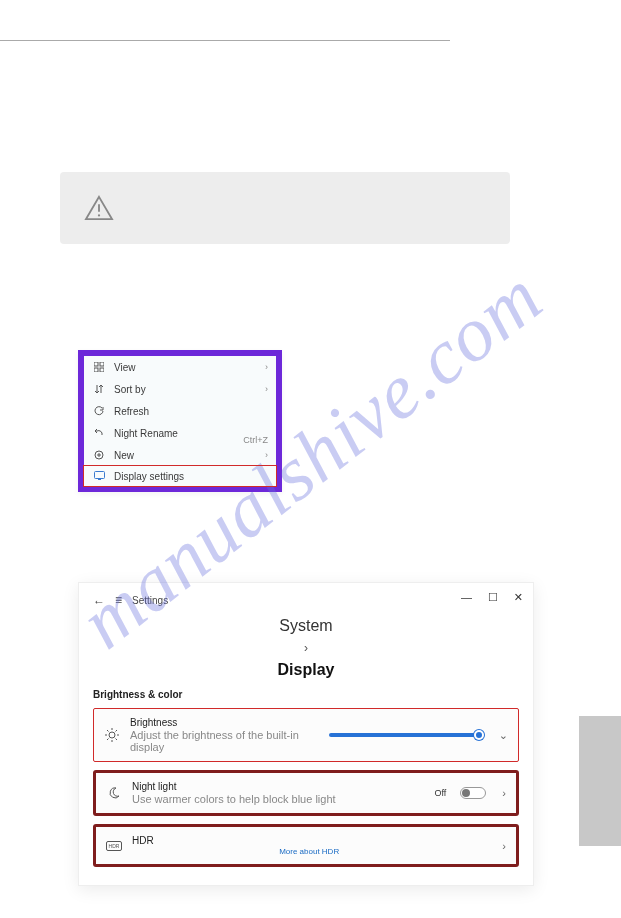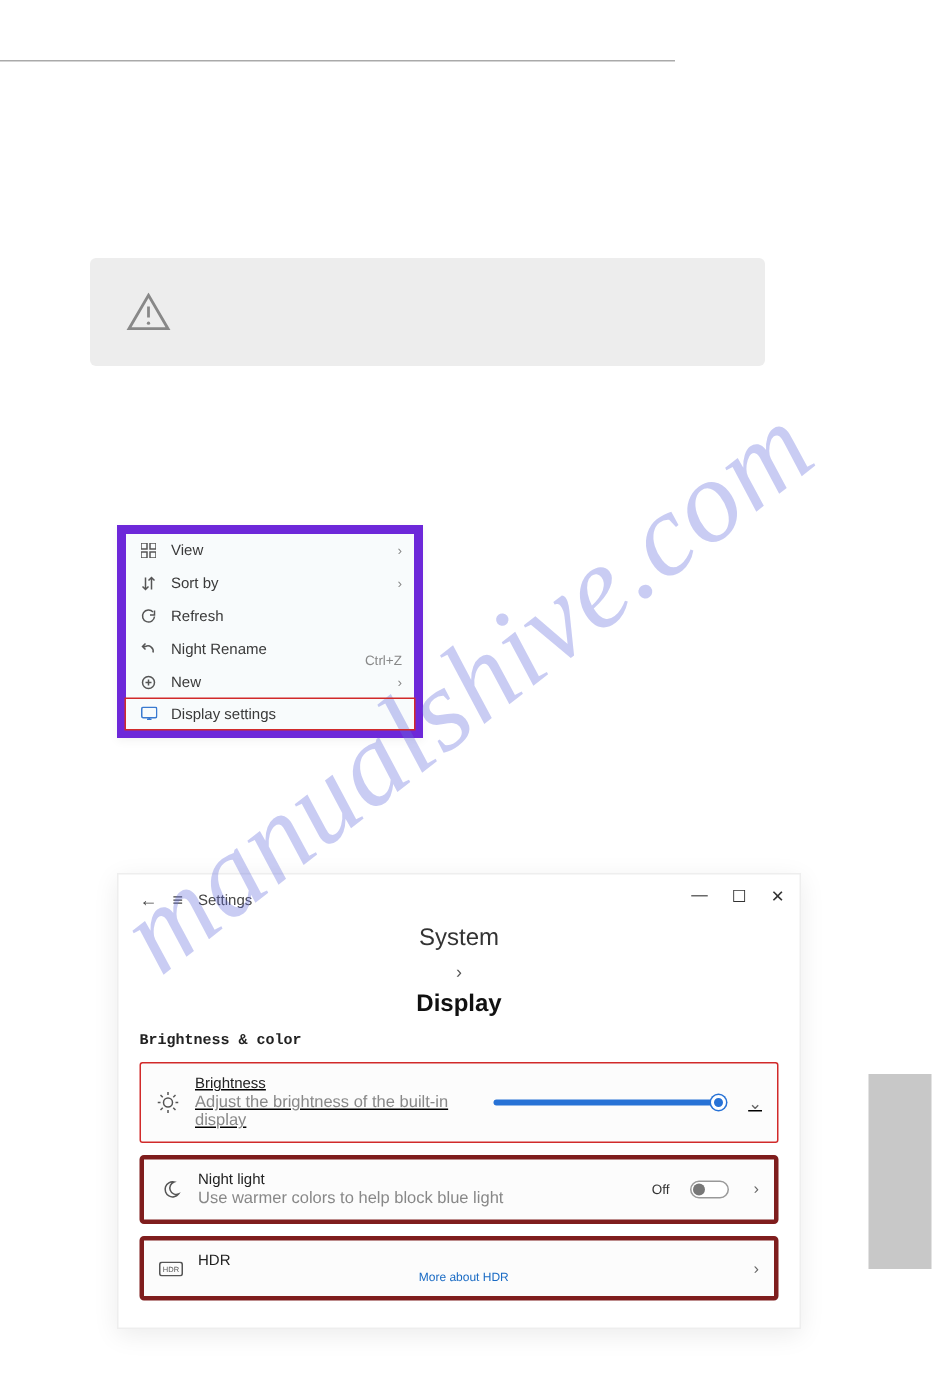--- a/index.html
+++ b/index.html
@@ -109,36 +109,34 @@
       gap: 6px;
       flex-direction: column;
     }
     .breadcrumb .current { font-weight: 700; color: #111; }
     .breadcrumb .chev { font-size: 12px; color: #555; }
     .section-title {
       font-size: 10px;
       font-weight: 600;
       margin-top: 10px;
       color: #222;
-      font-family: Liberation Mono, monospace;
     }
     .panel {
       margin-top: 8px;
       border: 3px solid #7f1d1d;
       border-radius: 3px;
       padding: 8px 10px;
       display: flex;
       align-items: center;
       gap: 10px;
       background: #fcfcfc;
     }
     .panel-highlight {
       border: 1.5px solid #d12a2a;
       border-radius: 2px;
-      text-decoration: underline;
     }
     .panel .p-icon {
       width: 16px;
       height: 16px;
       display: flex;
       align-items: center;
       justify-content: center;
       color: #444;
     }
     .panel .p-body { flex: 1; }

